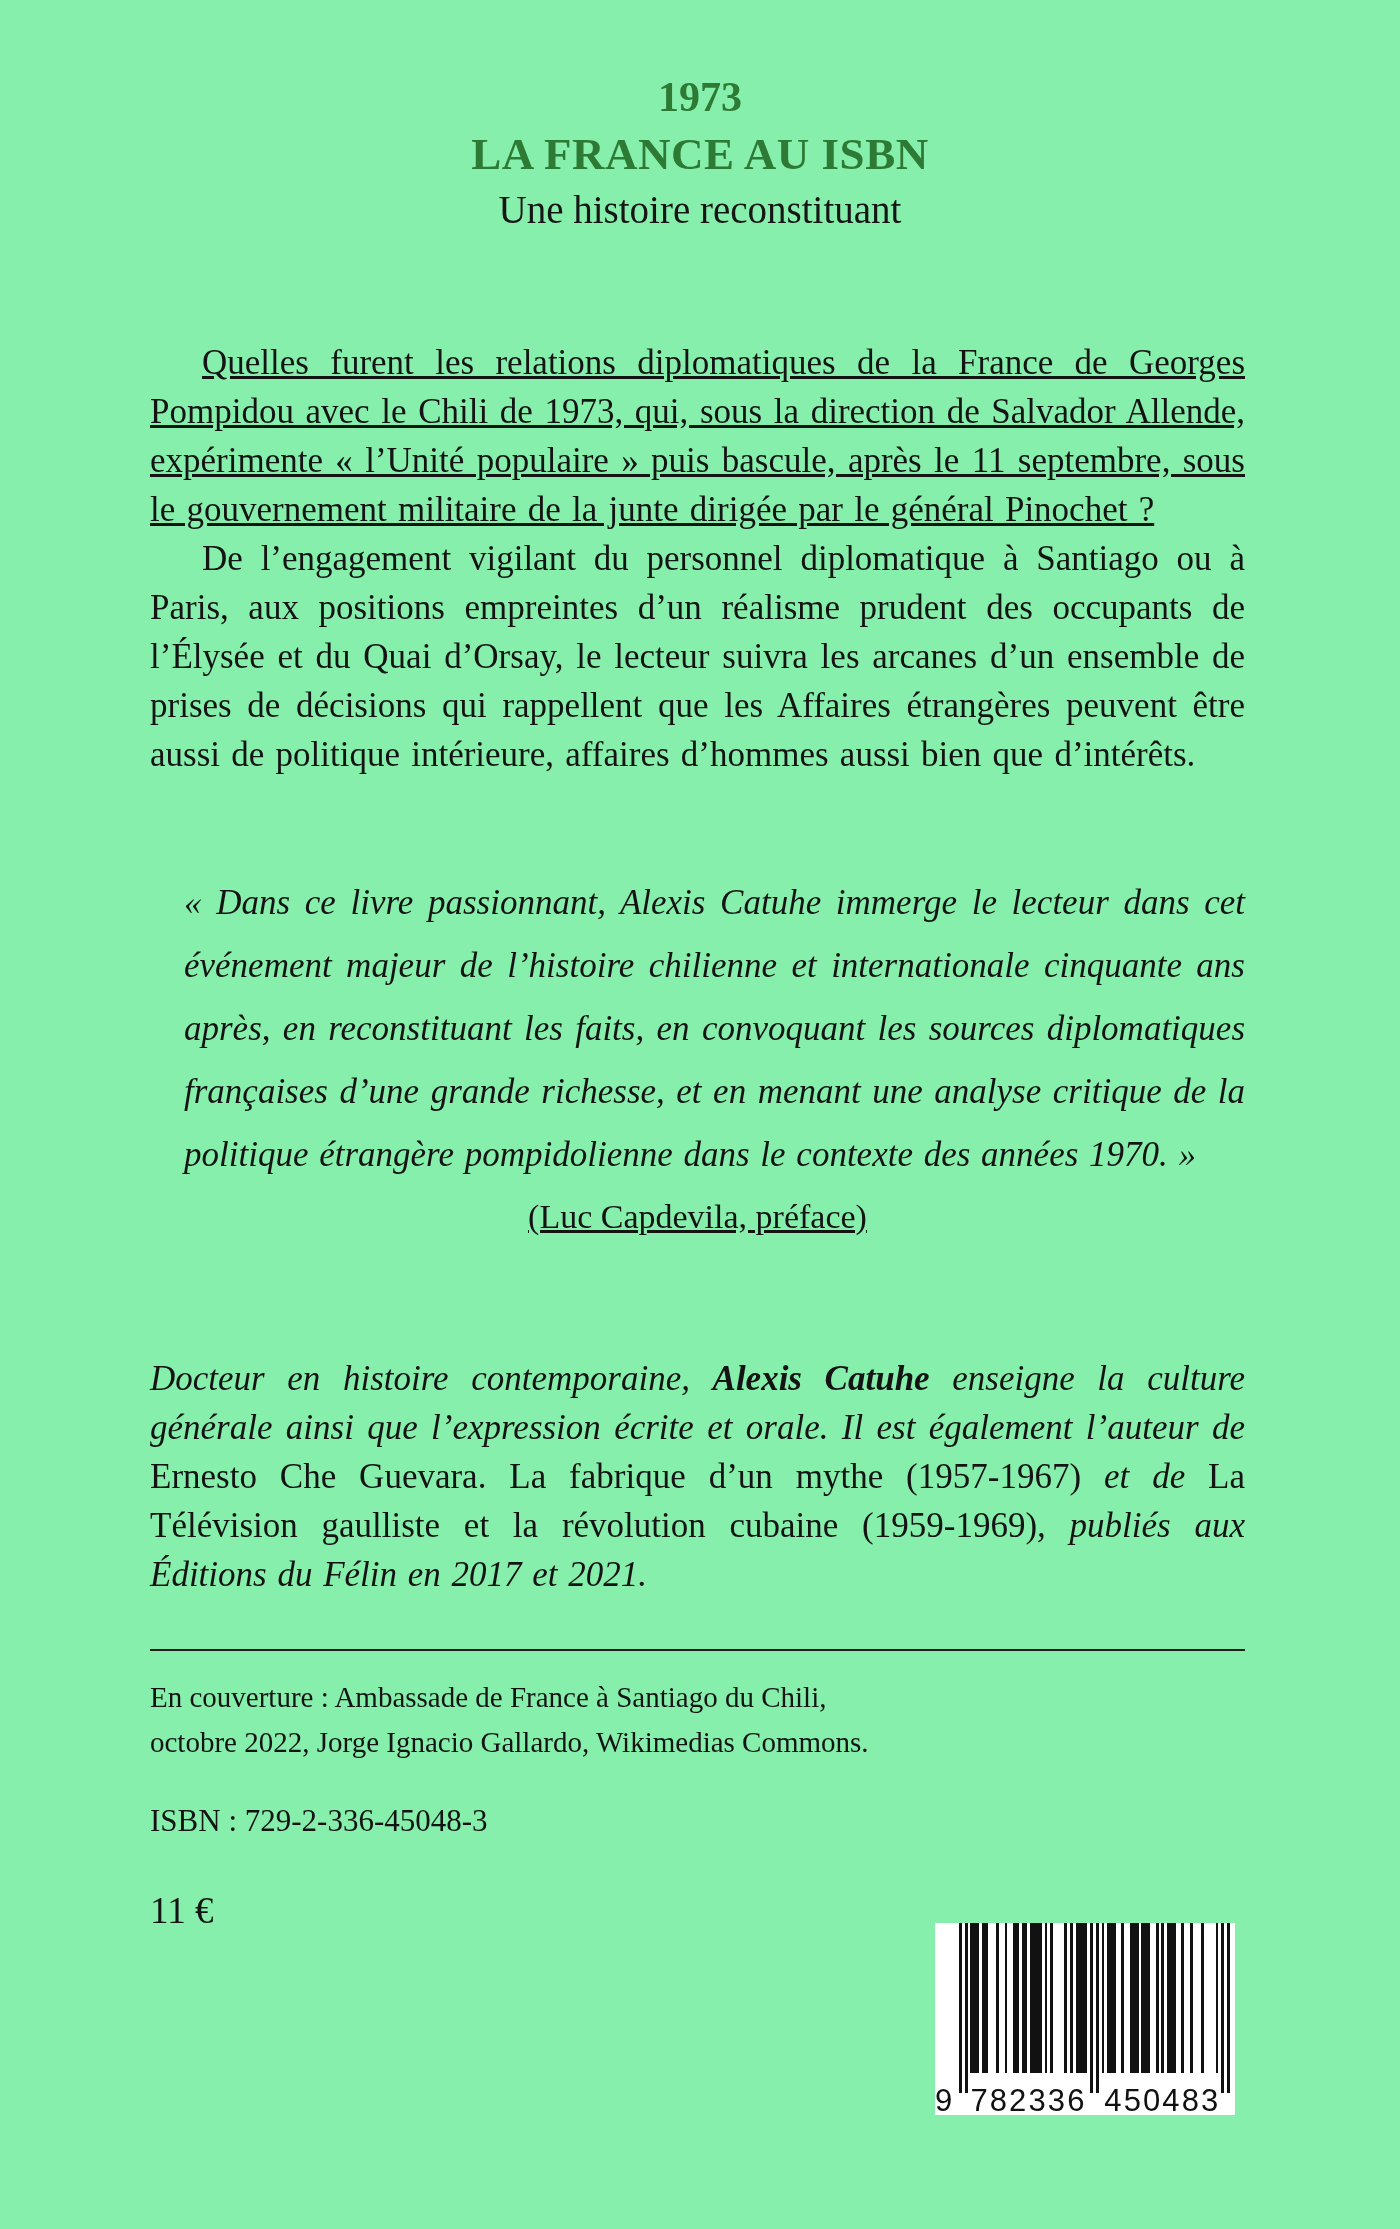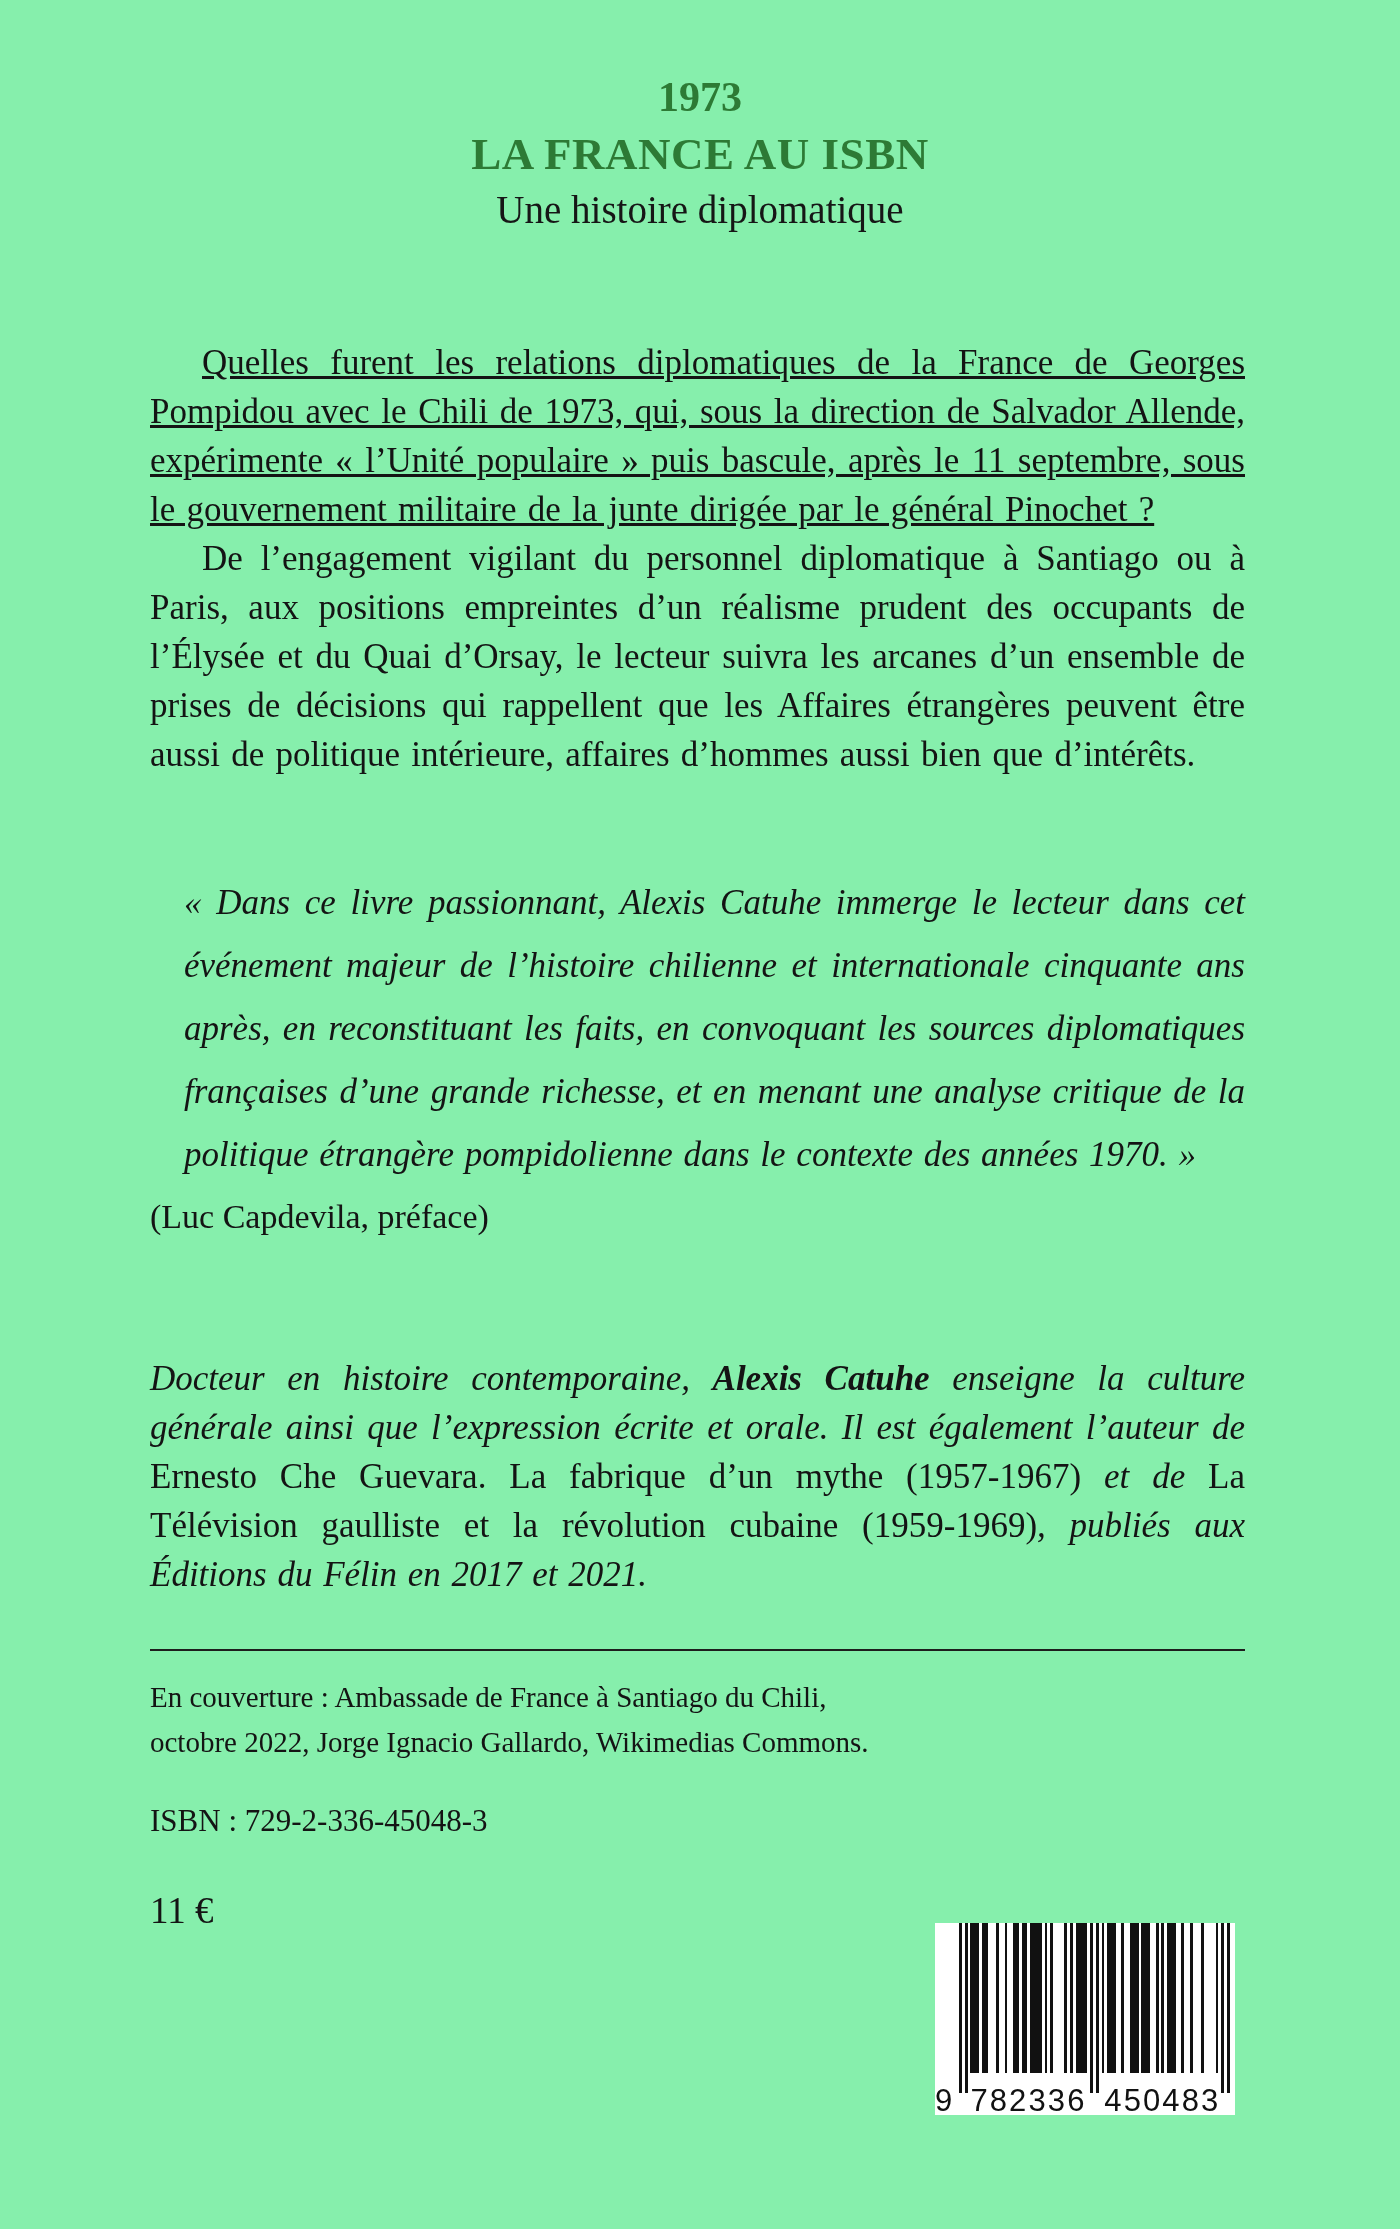--- a/index.html
+++ b/index.html
@@ -26,21 +26,21 @@
     word-spacing: 2.5px;
   }
   .first { margin-top: 100px; text-decoration: underline; }
 
   .quote {
     margin-top: 92px; margin-left: 34px;
     font-style: italic;
     font-size: 35px; line-height: 63px;
     text-align: justify; word-spacing: 2px;
   }
-  .quote-attrib { text-align: left; font-size: 34px; margin-top: 12px; }
+  .quote-attrib { text-align: center; font-size: 34px; margin-top: 12px; text-decoration: underline; }
 
   .bio {
     margin-top: 118px;
     font-size: 35px; line-height: 49px;
     text-align: justify; word-spacing: 2px;
     font-style: italic;
   }
   .bio .roman { font-style: normal; }
   .bio .bold  { font-weight: bold; }
 
@@ -53,21 +53,21 @@
   .barcode { position: absolute; left: 935px; top: 1923px; width: 300px; height: 192px; background: #fff; }
 </style>
 </head>
 <body>
 
 <div class="page">
 
   <header class="header">
     <div class="year">1973</div>
     <div class="title">LA FRANCE AU ISBN</div>
-    <div class="subtitle">Une histoire diplomatique</div>
+    <div class="subtitle">Une histoire reconstituant</div>
   </header>
 
   <main class="text-block">
 
     <p class="body-para first">Quelles furent les relations diplomatiques de la France de Georges Pompidou avec le Chili de 1973, qui, sous la direction de Salvador Allende, expérimente « l’Unité populaire » puis bascule, après le 11 septembre, sous le gouvernement militaire de la junte dirigée par le général Pinochet ?</p>
     <p class="body-para">De l’engagement vigilant du personnel diplomatique à Santiago ou à Paris, aux positions empreintes d’un réalisme prudent des occupants de l’Élysée et du Quai d’Orsay, le lecteur suivra les arcanes d’un ensemble de prises de décisions qui rappellent que les Affaires étrangères peuvent être aussi de politique intérieure, affaires d’hommes aussi bien que d’intérêts.</p>
 
     <p class="quote">« Dans ce livre passionnant, Alexis Catuhe immerge le lecteur dans cet événement majeur de l’histoire chilienne et internationale cinquante ans après, en reconstituant les faits, en convoquant les sources diplomatiques françaises d’une grande richesse, et en menant une analyse critique de la politique étrangère pompidolienne dans le contexte des années 1970. »</p>
     <p class="quote-attrib">(Luc Capdevila, préface)</p>
 

